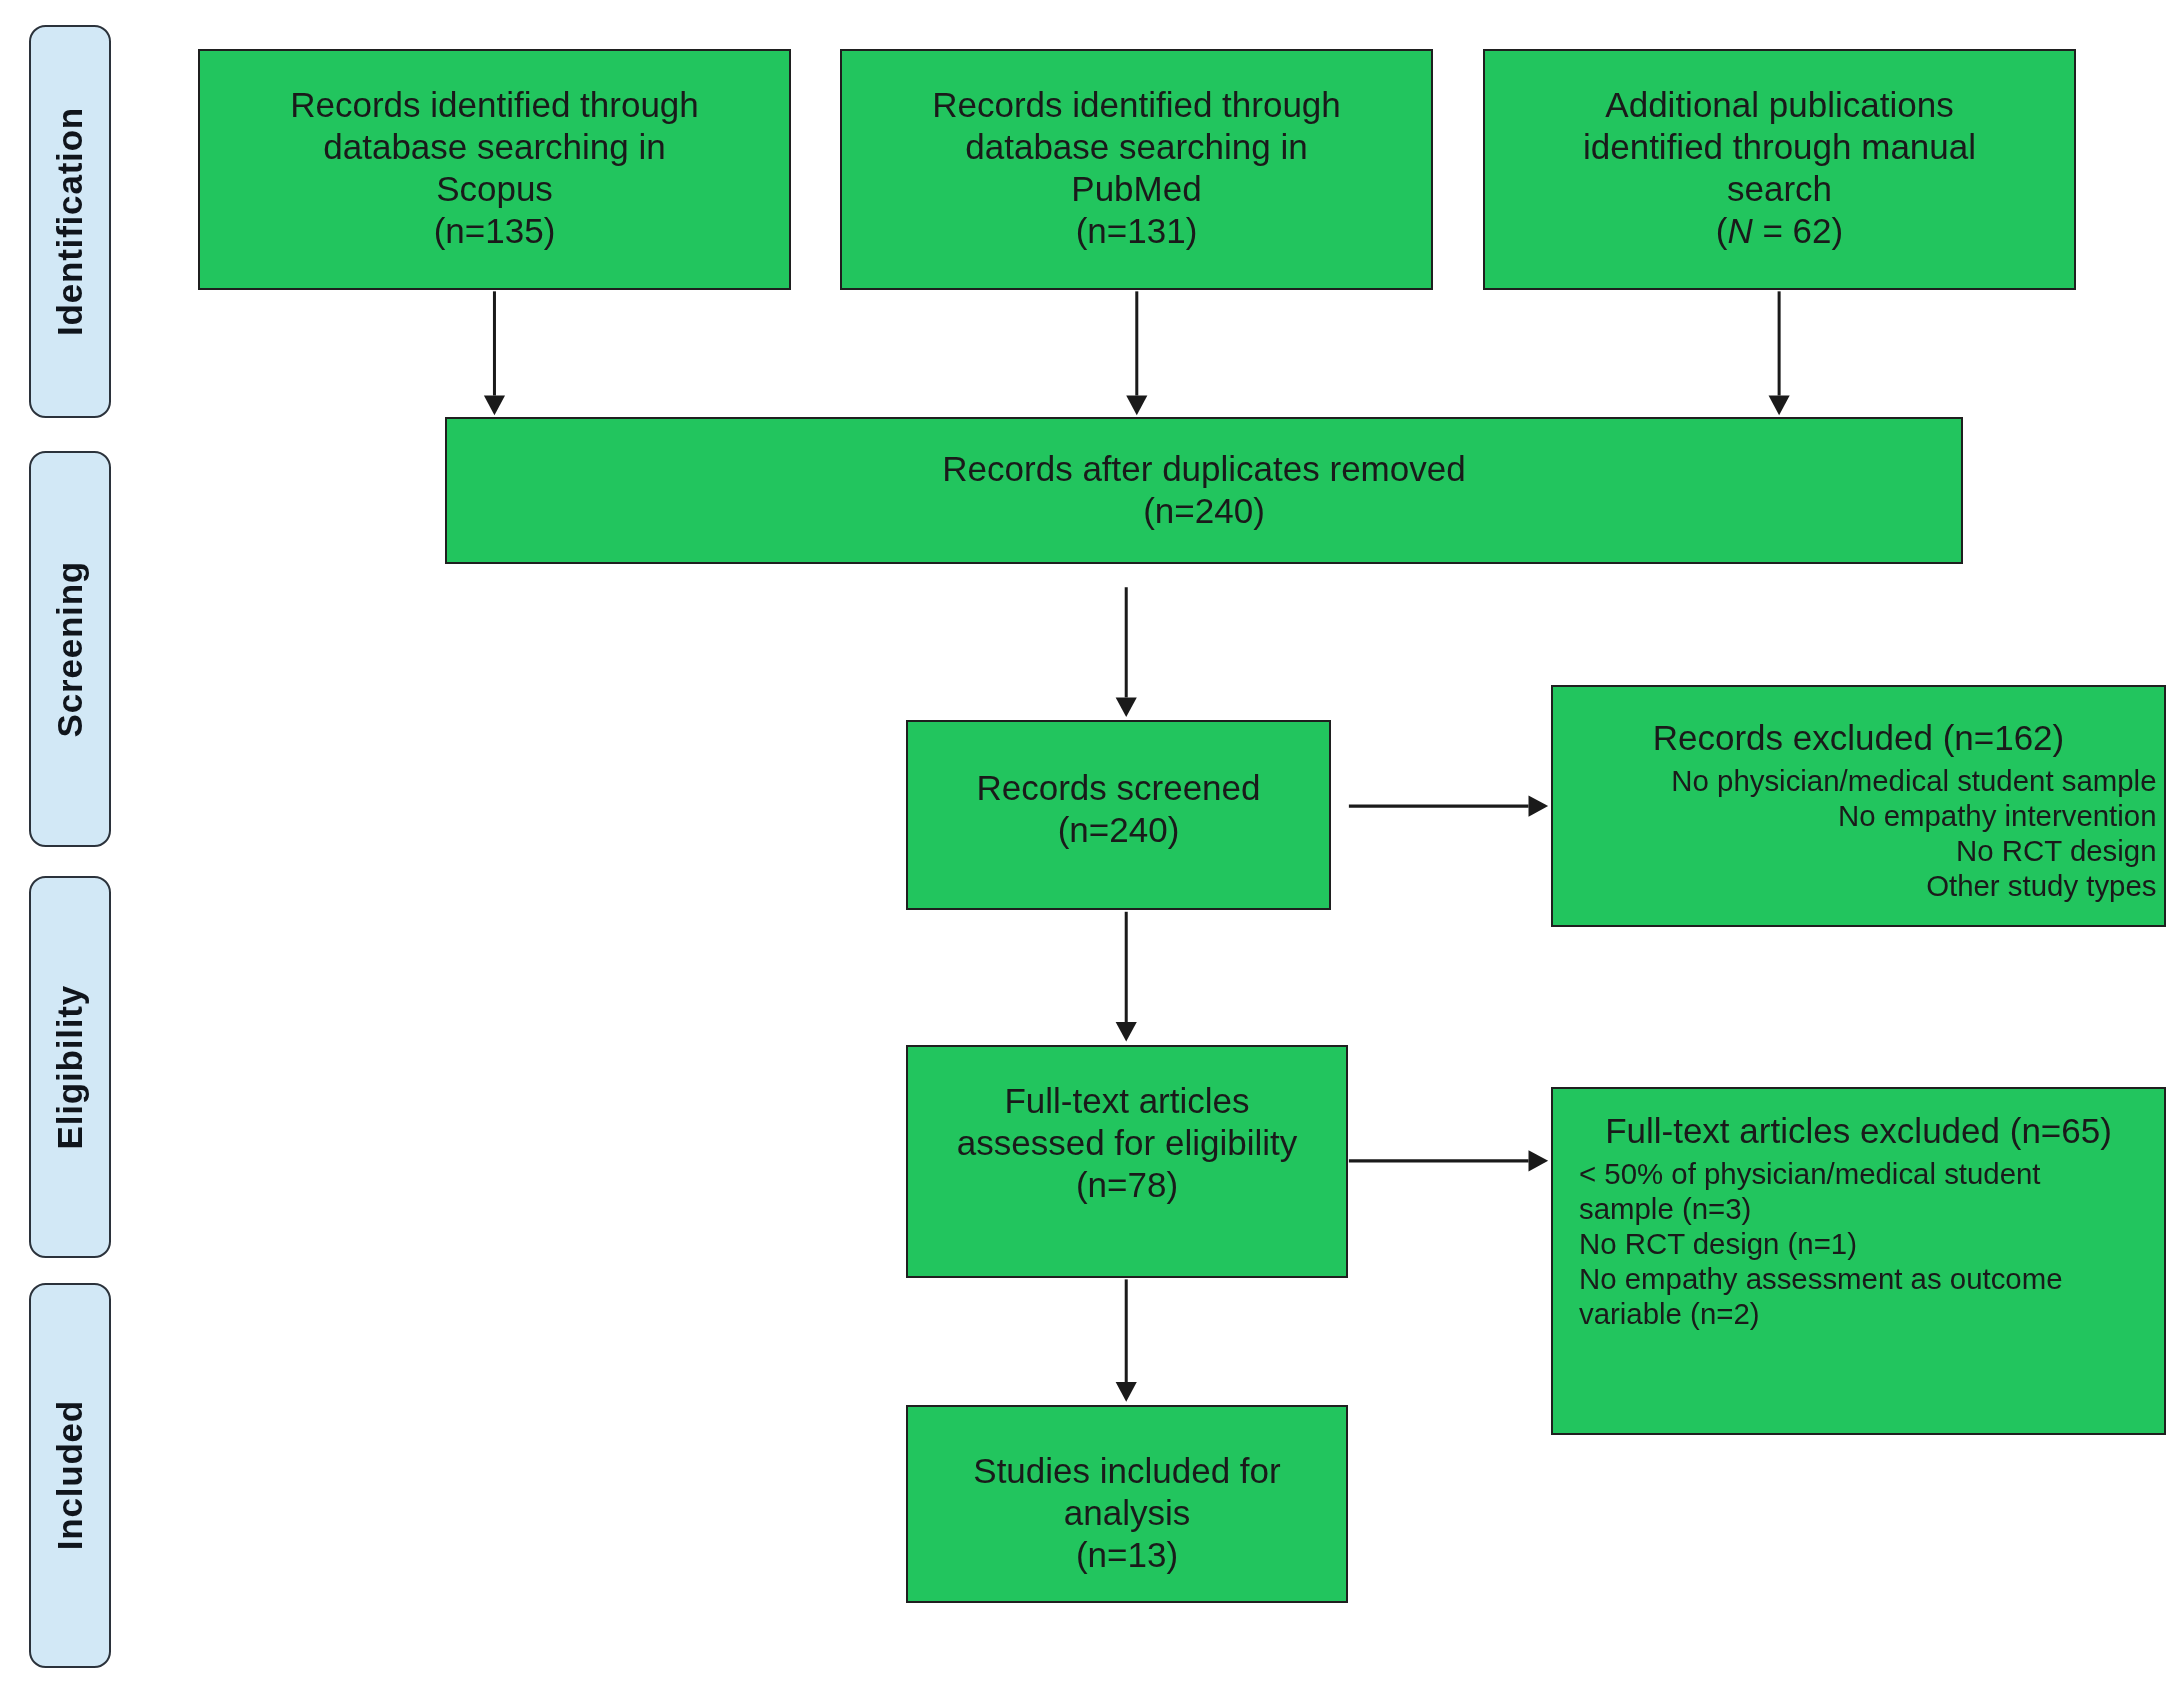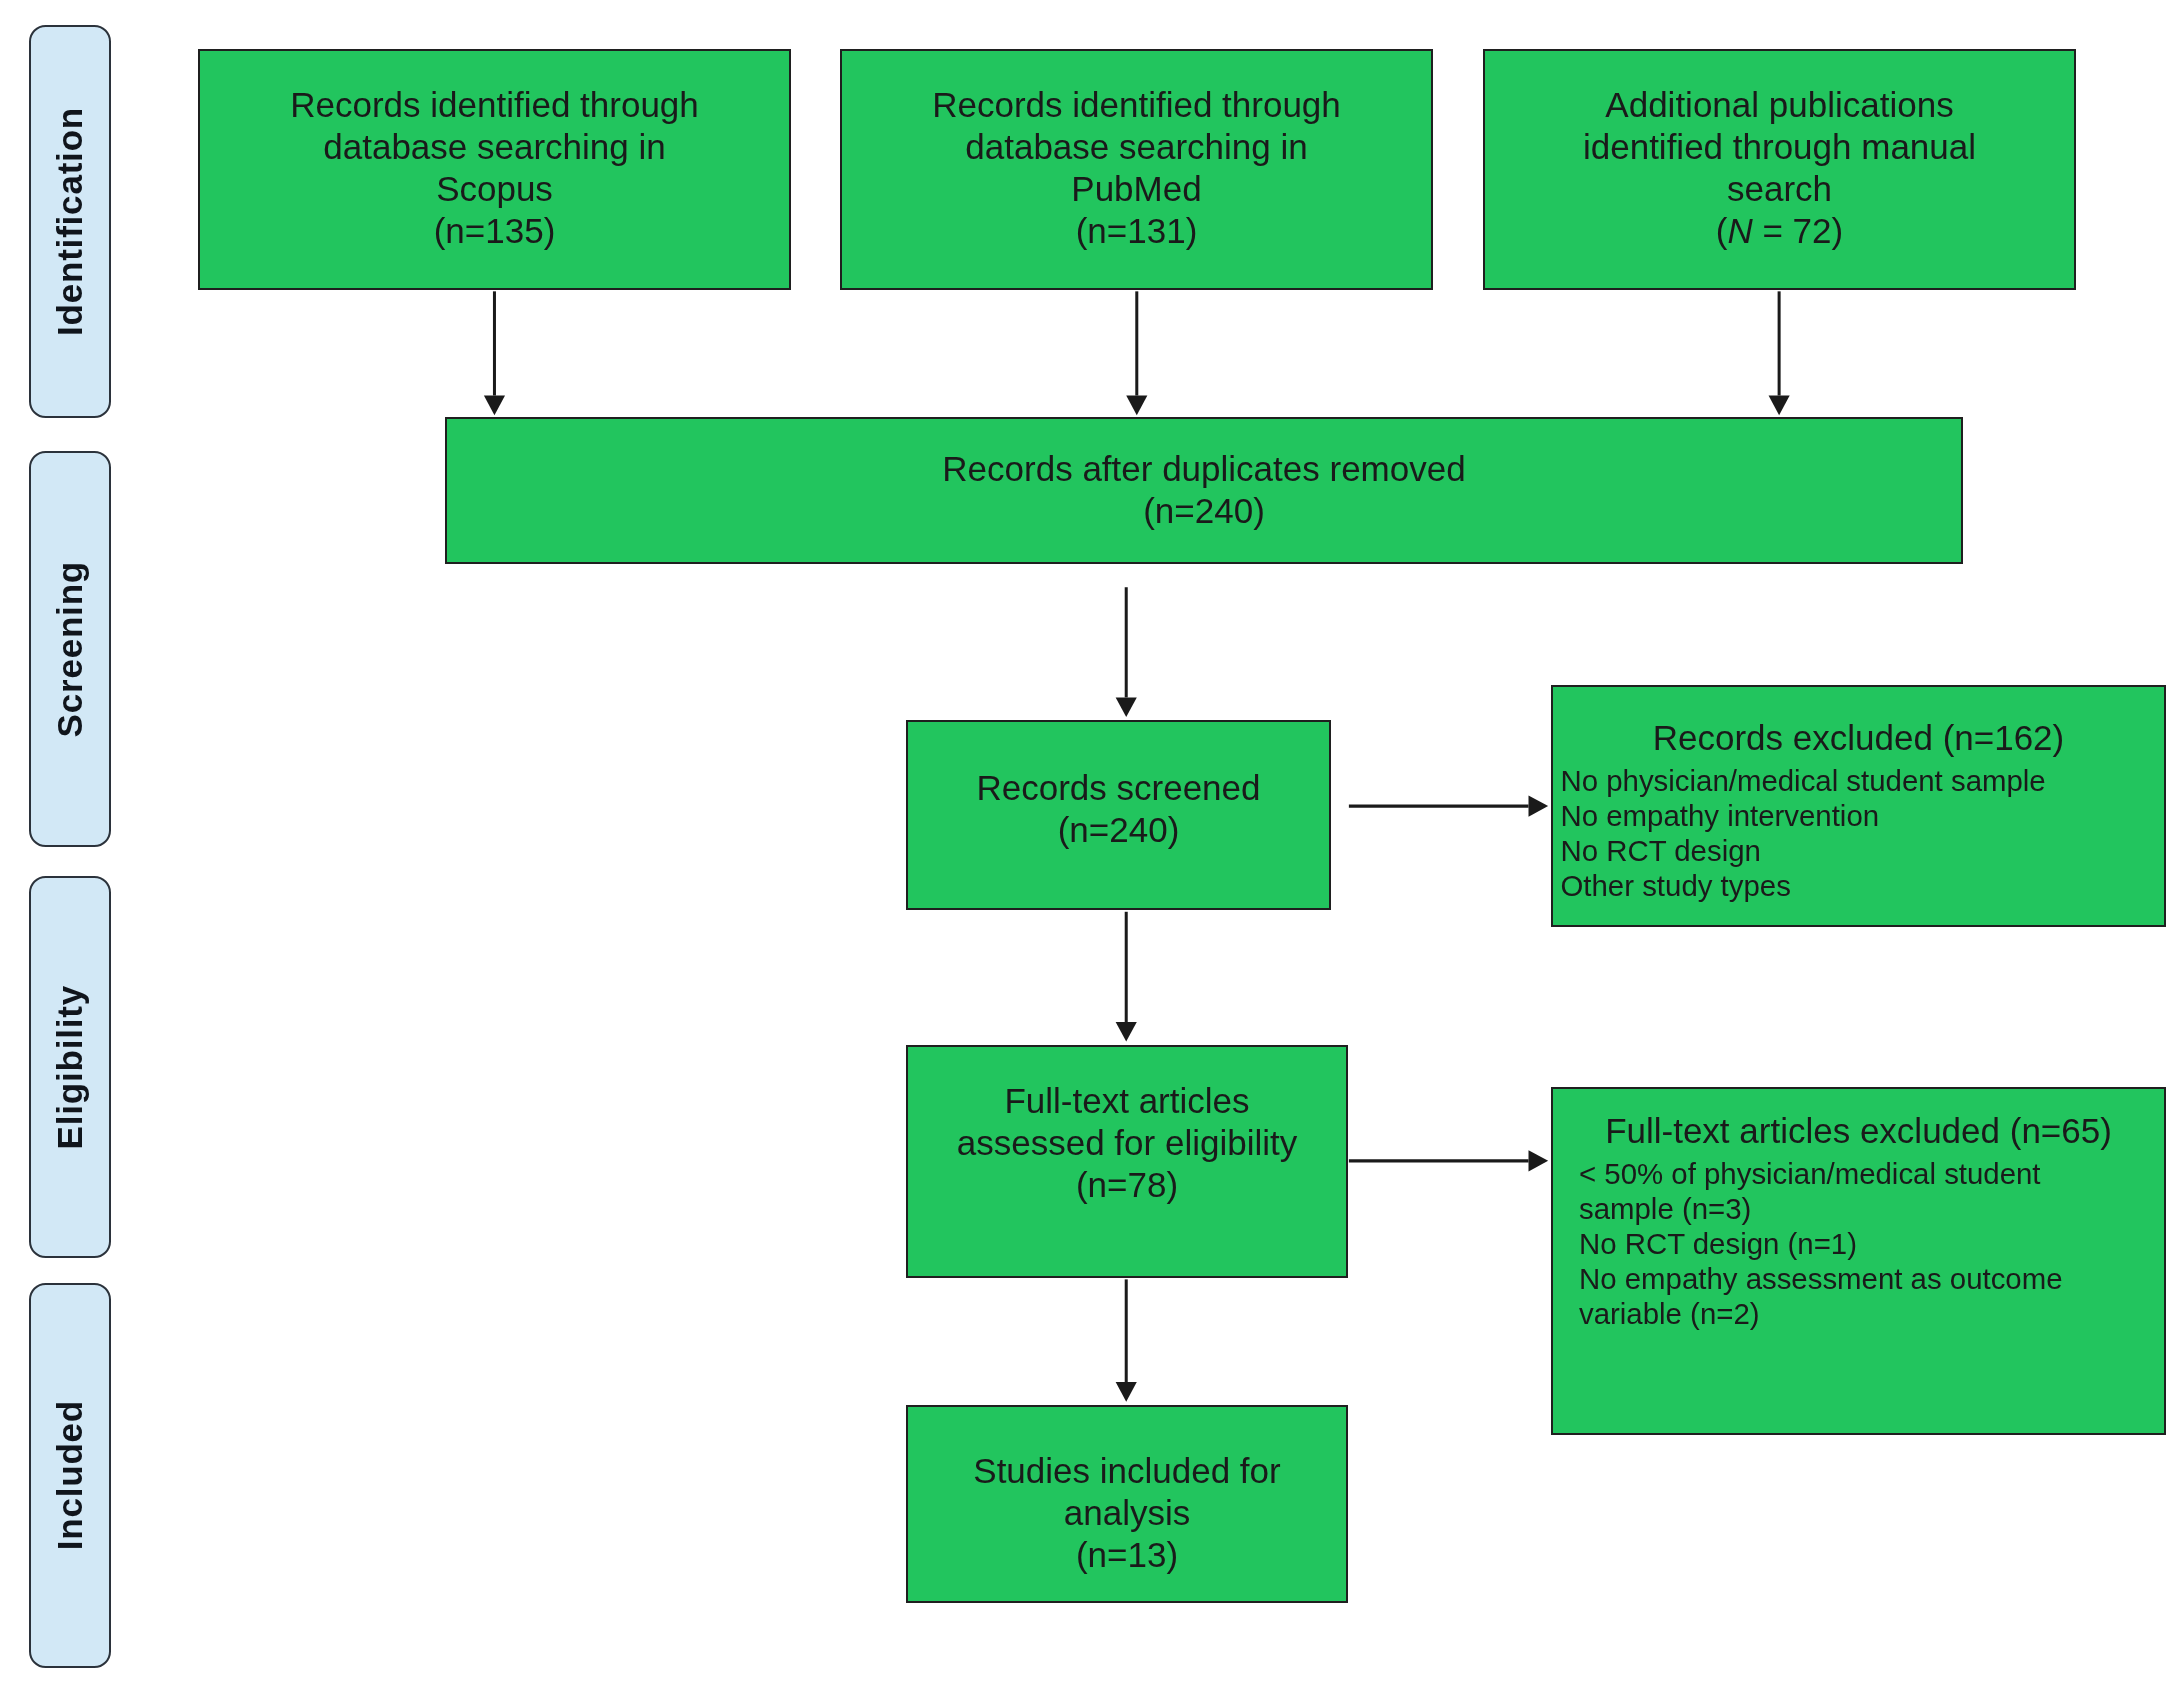--- a/index.html
+++ b/index.html
@@ -54,21 +54,21 @@
   .box-included   { left: 906px; top: 1405px; width:  442px; height: 198px; padding-top: 43px; }
 
   .it { font-style: italic; }
 
   .excl-title {
     font-size: 35px;
     line-height: 44px;
     margin-bottom: 3px;
     padding: 0 7.5px;
   }
-  .reasons-centered { text-align: left; padding: 0 7.5px; }
+  .reasons-centered { text-align: right; padding: 0 7.5px; }
   .reasons-centered div { font-size: 29.4px; line-height: 35px; }
   .reasons-left { text-align: left; padding: 0 91px 0 26px; }
   .reasons-left div { font-size: 29.4px; line-height: 35px; }
 
   
   .stage {
     position: absolute;
     left: 29px;
     width: 82px;
     background: var(--stage_fill);
@@ -154,21 +154,21 @@
   <div class="box box-pubmed">
     <div class="box-text">Records identified through
 database searching in
 PubMed</div>
     <div class="box-text">(n=131)</div>
   </div>
   <div class="box box-manual">
     <div class="box-text">Additional publications
 identified through manual
 search</div>
-    <div class="box-text"><span>(</span><span class="it">N</span><span> = 72)</span></div>
+    <div class="box-text"><span>(</span><span class="it">N</span><span> = 62)</span></div>
   </div>
 
   <div class="box box-duplicates">
     <div class="box-text">Records after duplicates removed</div>
     <div class="box-text">(n=240)</div>
   </div>
 
   <div class="box box-screened">
     <div class="box-text">Records screened</div>
     <div class="box-text">(n=240)</div>

